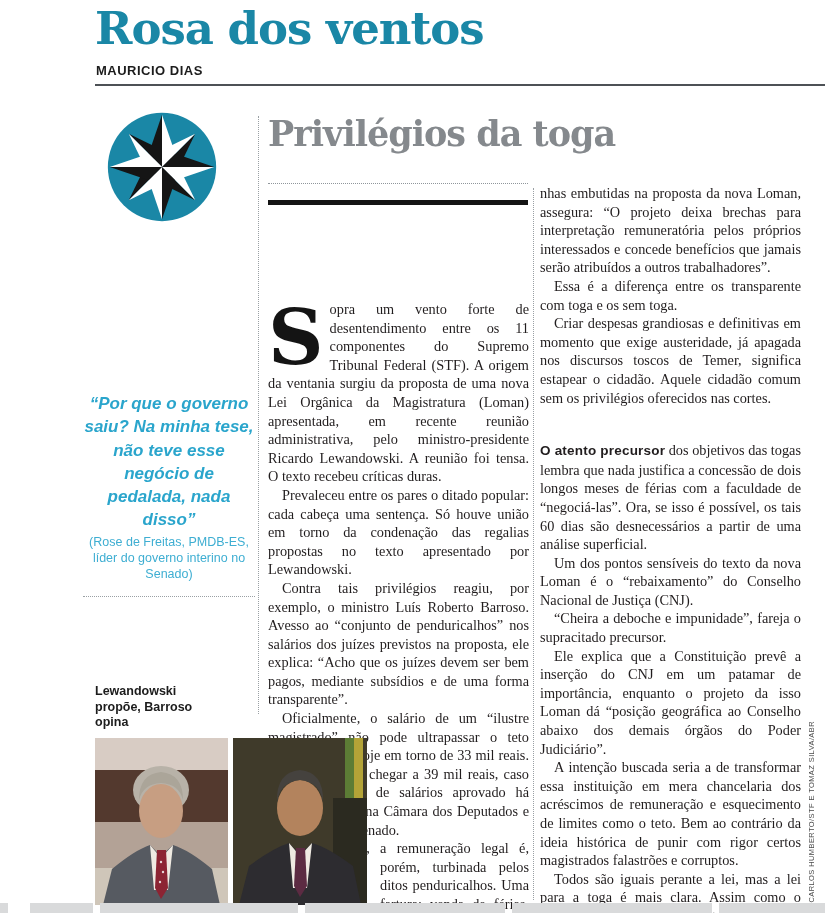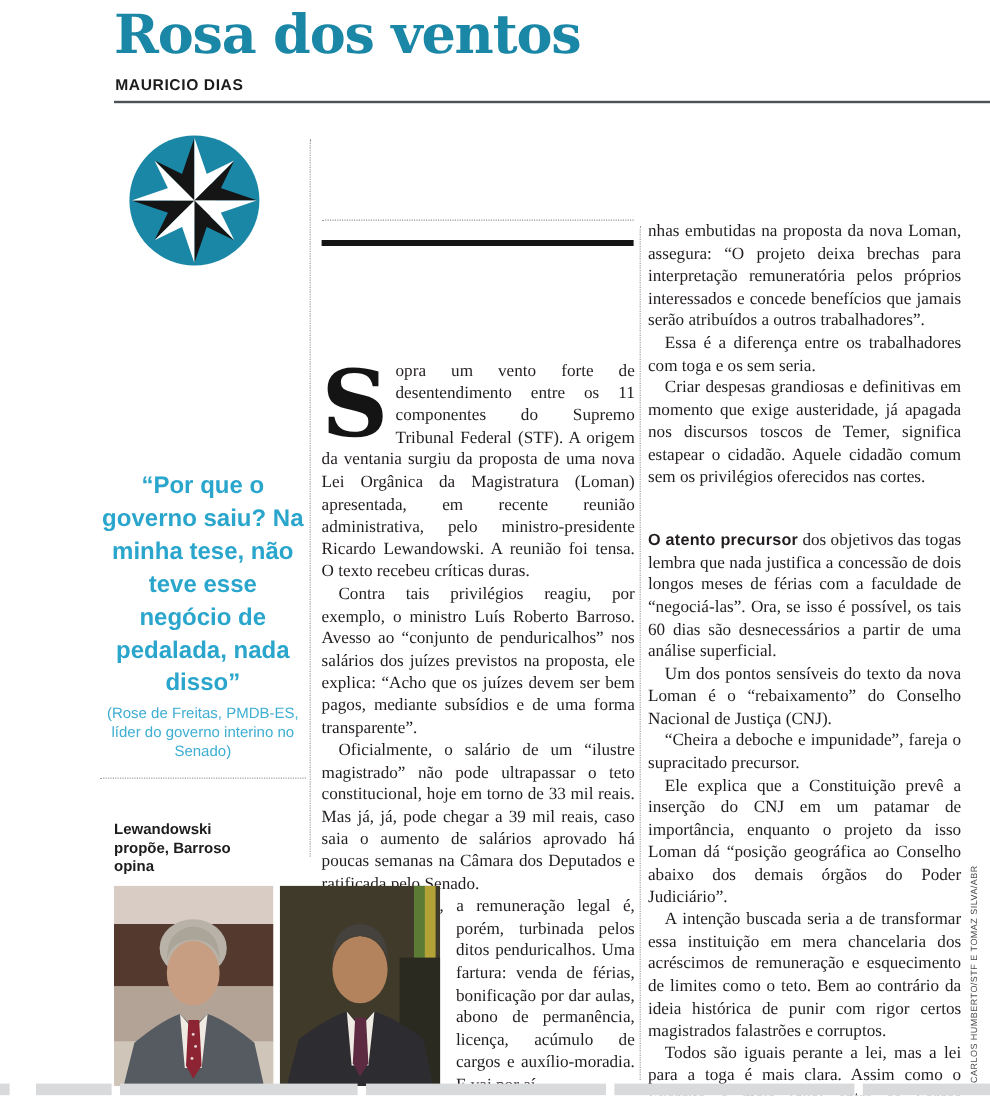--- a/index.html
+++ b/index.html
@@ -53,21 +53,21 @@
     font-size:77px; line-height:62px; padding:6px 6px 0 0; color:#141414;
   }
   .wrap-spacer { float:left; width:112px; height:172px; }
   .leadin { font-family:"Liberation Sans", sans-serif; font-weight:bold; font-size:13.5px; letter-spacing:.2px; }
   
   .quote-block {
     position:absolute; left:83px; top:392px; width:172px; text-align:center;
     font-family:"Liberation Sans", sans-serif; color:#2aa5cc;
     padding-bottom:14px; border-bottom:1px dotted #9aa0a4;
   }
-  .quote-text { font-weight:bold; font-size:20px; line-height:1.37; }
+  .quote-text { font-weight:bold; font-size:17px; line-height:1.37;font-style:italic; }
   .quote-attr { font-size:12.5px; line-height:1.3; margin-top:2px; color:#3eaed2; }
   
   .photo-caption {
     position:absolute; left:95px; top:684px; width:110px;
     font-family:"Liberation Sans", sans-serif; font-weight:bold;
     font-size:12.5px; line-height:1.25; color:#1c1c1c;
   }
   .photo { position:absolute; top:738px; height:167px; overflow:hidden; }
   .photo-1 { left:95px; width:133px; }
   .photo-2 { left:233px; width:134px; }
@@ -110,42 +110,44 @@
       <polygon points="60,115 74,74 60,60" fill="#151515"></polygon>
         <polygon points="60,115 46,74 60,60" fill="#ffffff"></polygon>
       <polygon points="5,60 46,74 60,60" fill="#151515"></polygon>
         <polygon points="5,60 46,46 60,60" fill="#ffffff"></polygon>
     </svg>
   </div>
 
   <div class="rule-sidebar"></div>
   <div class="rule-columns"></div>
 
+  <div class="headline">Privilégios da toga</div>
   <div class="lead-block">
     <div class="lead-bar"></div>
   </div>
 
   <div class="quote-block">
     <div class="quote-text">“Por que o governo saiu? Na minha tese, não teve esse negócio de pedalada, nada disso”</div>
     <div class="quote-attr">(Rose de Freitas, PMDB-ES, líder do governo interino no Senado)</div>
   </div>
 
   <div class="photo-caption">Lewandowski propõe, Barroso opina</div>
 
   <div class="col col1">
     <p class="noindent"><span class="dropcap">S</span><span>opra um vento forte de desentendimento entre os 11 componentes do Supremo Tribunal Federal (STF). A origem da ventania surgiu da proposta de uma nova Lei Orgânica da Magistratura (Loman) apresentada, em recente reunião administrativa, pelo ministro-presidente Ricardo Lewandowski. A reunião foi tensa. O texto recebeu críticas duras.</span></p>
+    <p>Prevaleceu entre os pares o ditado popular: cada cabeça uma sentença. Só houve união em torno da condenação das regalias propostas no texto apresentado por Lewandowski.</p>
     <p>Contra tais privilégios reagiu, por exemplo, o ministro Luís Roberto Barroso. Avesso ao “conjunto de penduricalhos” nos salários dos juízes previstos na proposta, ele explica: “Acho que os juízes devem ser bem pagos, mediante subsídios e de uma forma transparente”.</p>
     <p>Oficialmente, o salário de um “ilustre magistrado” não pode ultrapassar o teto constitucional, hoje em torno de 33 mil reais. Mas já, já, pode chegar a 39 mil reais, caso saia o aumento de salários aprovado há poucas semanas na Câmara dos Deputados e ratificada pelo Senado.</p>
     <p><span>Afora o fixo, a remuneração legal é, porém,</span> <span class="wrap-spacer"></span><span>turbinada pelos ditos penduricalhos. Uma fartura: venda de férias, bonificação por dar aulas, abono de permanência, licença, acúmulo de cargos e auxílio-moradia. E vai por aí.</span></p>
 
   </div>
 
   <div class="col col2">
     <p class="noindent">nhas embutidas na proposta da nova Loman, assegura: “O projeto deixa brechas para interpretação remuneratória pelos próprios interessados e concede benefícios que jamais serão atribuídos a outros trabalhadores”.</p>
-    <p>Essa é a diferença entre os trabalhadores com toga e os sem seria.</p>
+    <p>Essa é a diferença entre os transparente com toga e os sem toga.</p>
     <p>Criar despesas grandiosas e definitivas em momento que exige austeridade, já apagada nos discursos toscos de Temer, significa estapear o cidadão. Aquele cidadão comum sem os privilégios oferecidos nas cortes.</p>
     <p class="noindent sectionbreak"><span class="leadin">O atento precursor</span><span> dos objetivos das togas lembra que nada justifica a concessão de dois longos meses de férias com a faculdade de “negociá-las”. Ora, se isso é possível, os tais 60 dias são desnecessários a partir de uma análise superficial.</span></p>
     <p>Um dos pontos sensíveis do texto da nova Loman é o “rebaixamento” do Conselho Nacional de Justiça (CNJ).</p>
     <p>“Cheira a deboche e impunidade”, fareja o supracitado precursor.</p>
     <p>Ele explica que a Constituição prevê a inserção do CNJ em um patamar de importância, enquanto o projeto da isso Loman dá “posição geográfica ao Conselho abaixo dos demais órgãos do Poder Judiciário”.</p>
     <p>A intenção buscada seria a de transformar essa instituição em mera chancelaria dos acréscimos de remuneração e esquecimento de limites como o teto. Bem ao contrário da ideia histórica de punir com rigor certos magistrados falastrões e corruptos.</p>
     <p>Todos são iguais perante a lei, mas a lei para a toga é mais clara. Assim como o Exército é mais igual entre as Forças Armadas. Poderia ser também esse o lema nos dois casos.</p>
 
   </div>
 

